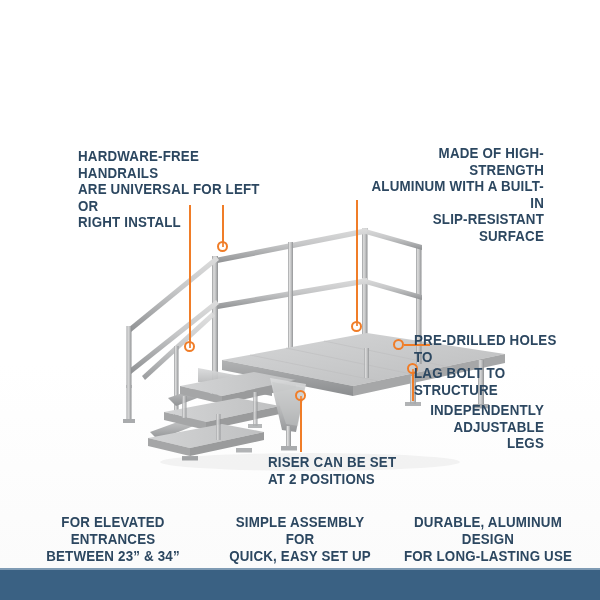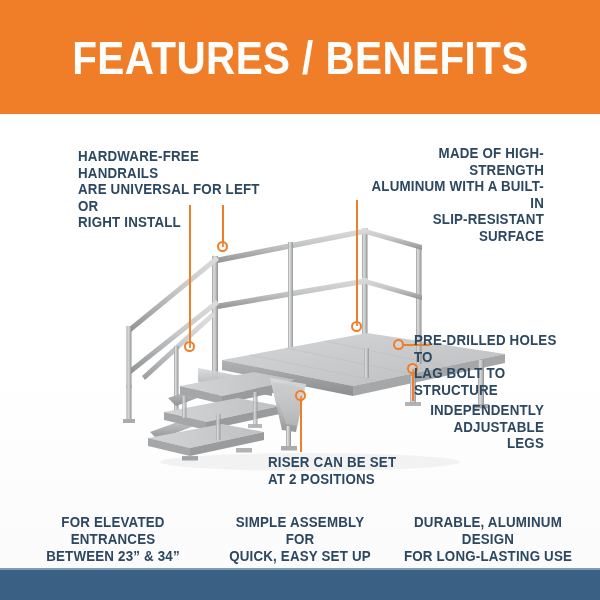--- a/index.html
+++ b/index.html
@@ -96,23 +96,20 @@
 
   
   #product { position:absolute; left:120px; top:200px; width:400px; height:300px; }
   #product svg { display:block; width:400px; height:300px; }
 </style>
 </head>
 <body>
 
 <div id="stage">
 
-  <div class="header">
-    <div class="header-title">FEATURES / BENEFITS</div>
-  </div>
 
   <div class="body-bg"></div>
 
   <div id="product">
     <svg viewBox="0 0 400 300" xmlns="http://www.w3.org/2000/svg">
       <defs>
         <linearGradient id="tubeV" x1="0" y1="0" x2="1" y2="0">
           <stop offset="0%" stop-color="#9b9d9f"></stop>
           <stop offset="30%" stop-color="#dcdcdc"></stop>
           <stop offset="60%" stop-color="#c2c3c4"></stop>

